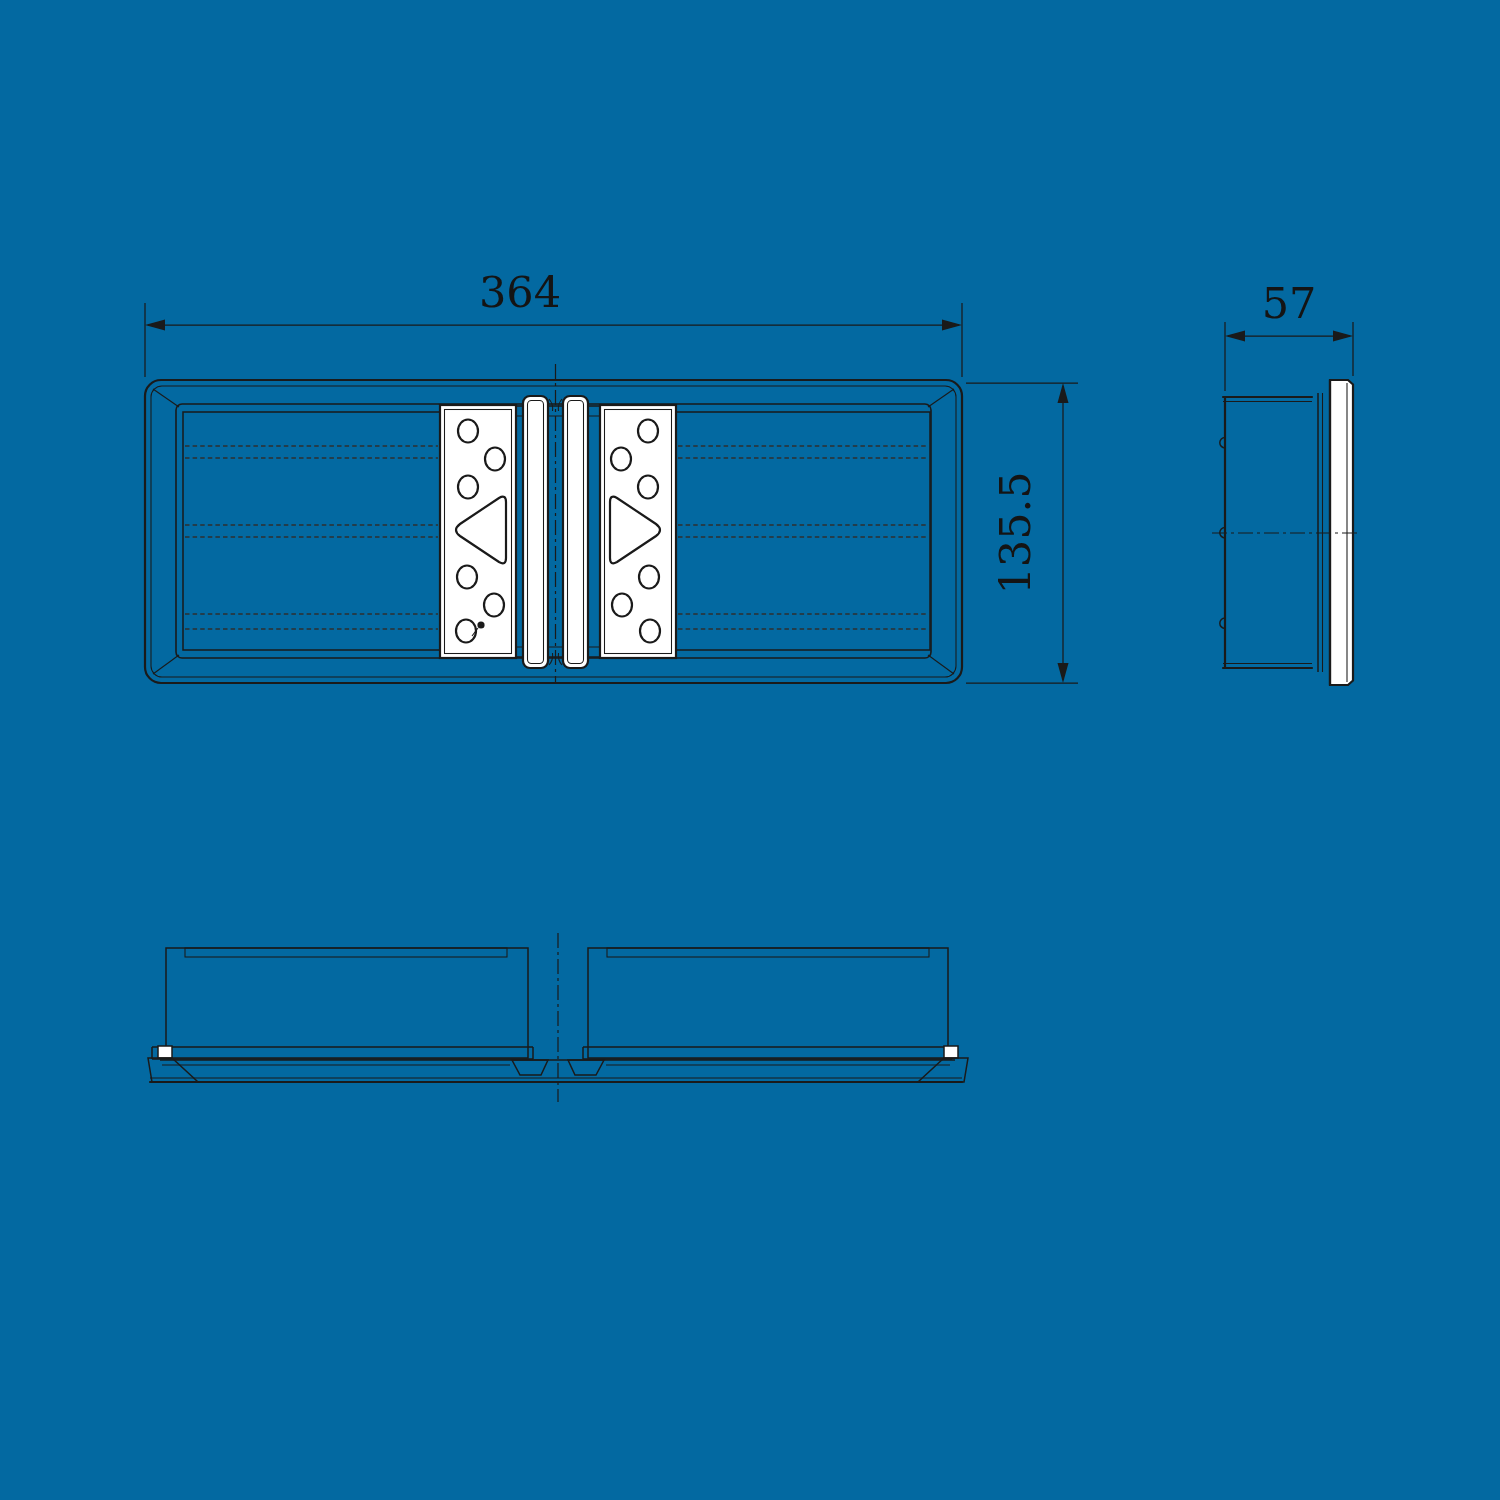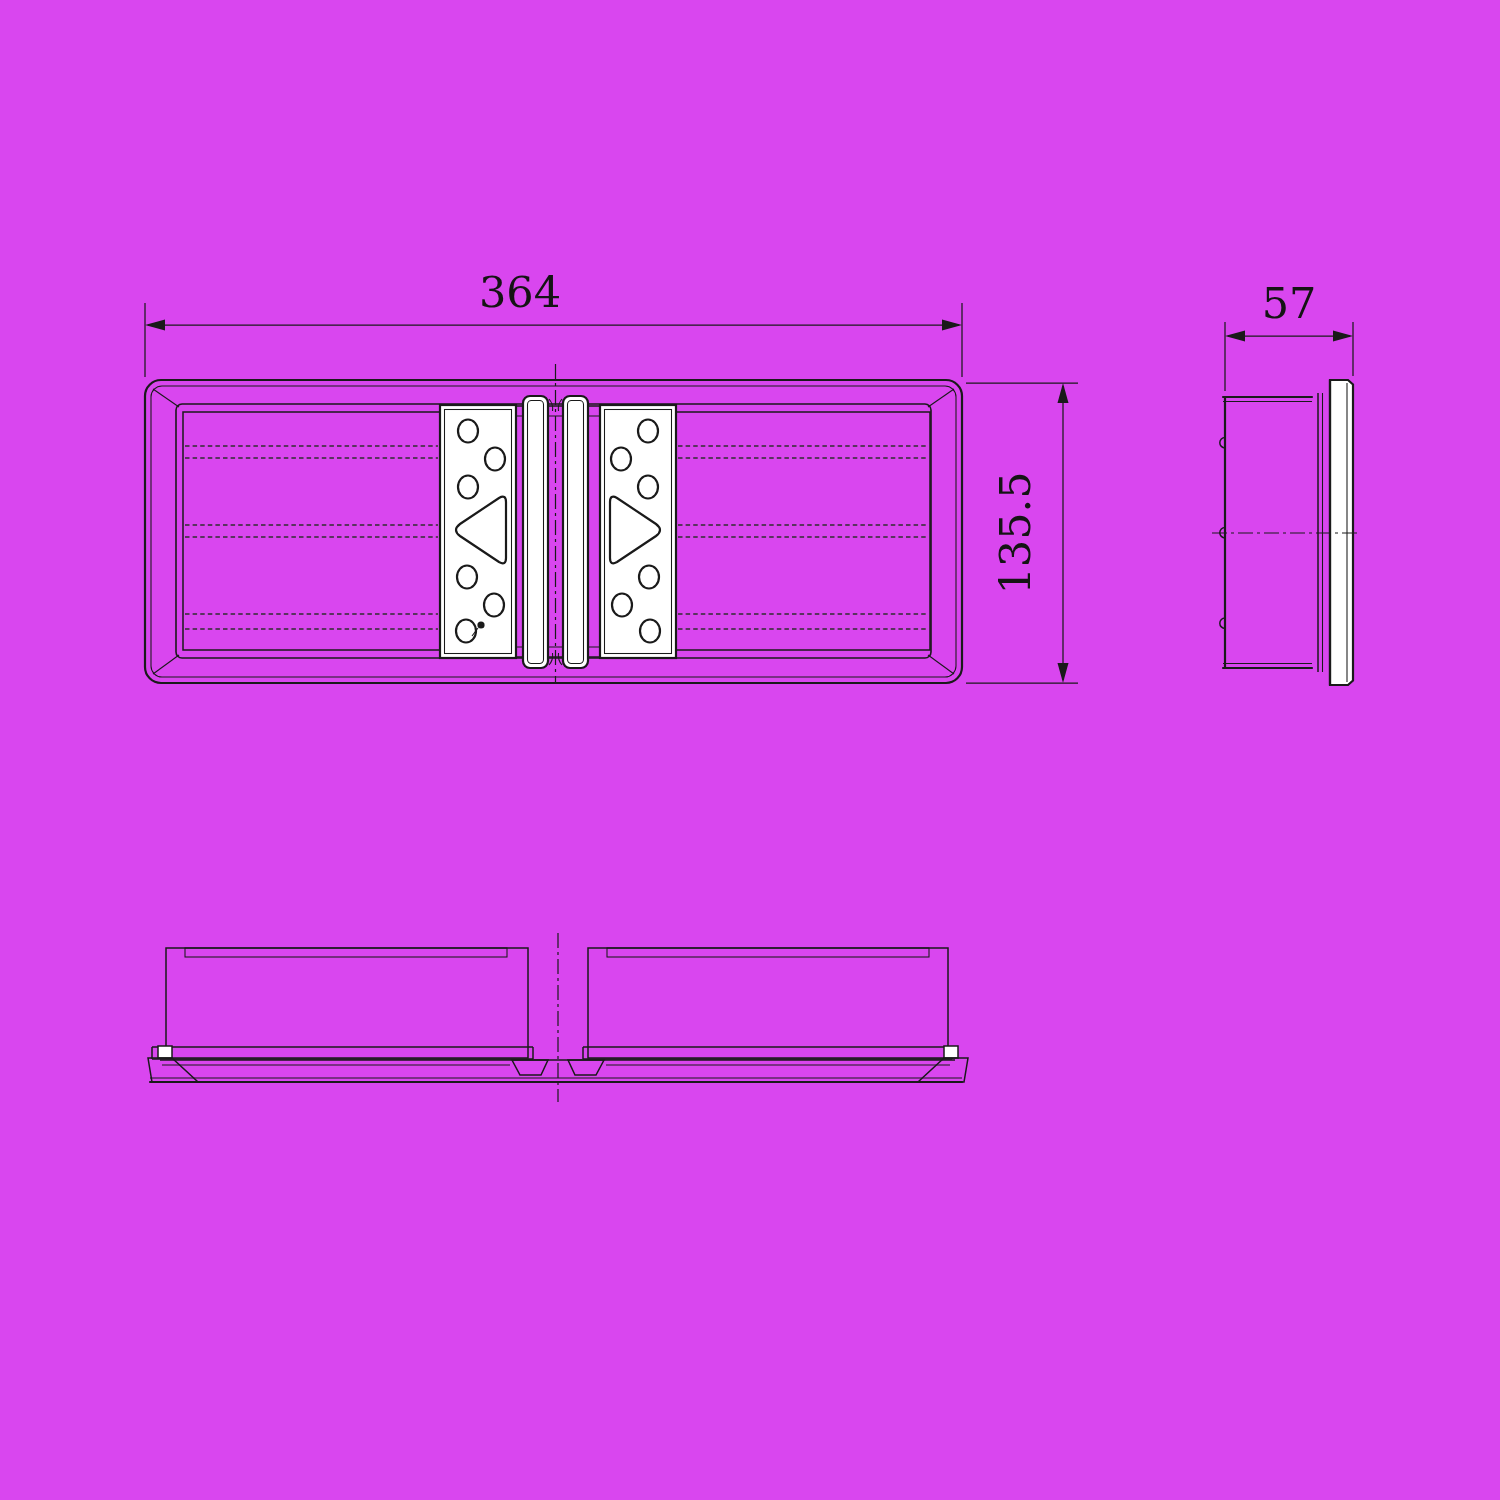--- a/index.html
+++ b/index.html
@@ -1,16 +1,16 @@
 <!DOCTYPE html>
 <html><head>
 <meta charset="utf-8">
 <style>
   html,body{margin:0;padding:0;background:#ffffff;}
-  .canvas{position:relative;width:1500px;height:1500px;background:#d946ef;overflow:hidden;}
+  .canvas{position:relative;width:1500px;height:1500px;background:#0369a1;overflow:hidden;}
   svg{position:absolute;left:0;top:0;}
   .ln  {stroke:#1a1a1a;fill:none;stroke-width:2.2;stroke-linecap:round;}
   .ln2 {stroke:#1a1a1a;fill:none;stroke-width:1.6;}
   .thin{stroke:#1a1a1a;fill:none;stroke-width:1.05;}
   .med {stroke:#1a1a1a;fill:none;stroke-width:1.5;}
   .dimln{stroke:#1a1a1a;fill:none;stroke-width:1.25;}
   .arrow{fill:#1a1a1a;stroke:none;}
   .fw  {fill:#ffffff;}
   .cline{stroke:#1a1a1a;fill:none;stroke-width:1.2;stroke-dasharray:15 4 3 4;}
   .dashrow{stroke:#2f2f2f;fill:none;stroke-width:1.5;stroke-dasharray:4.5 3.1;}

